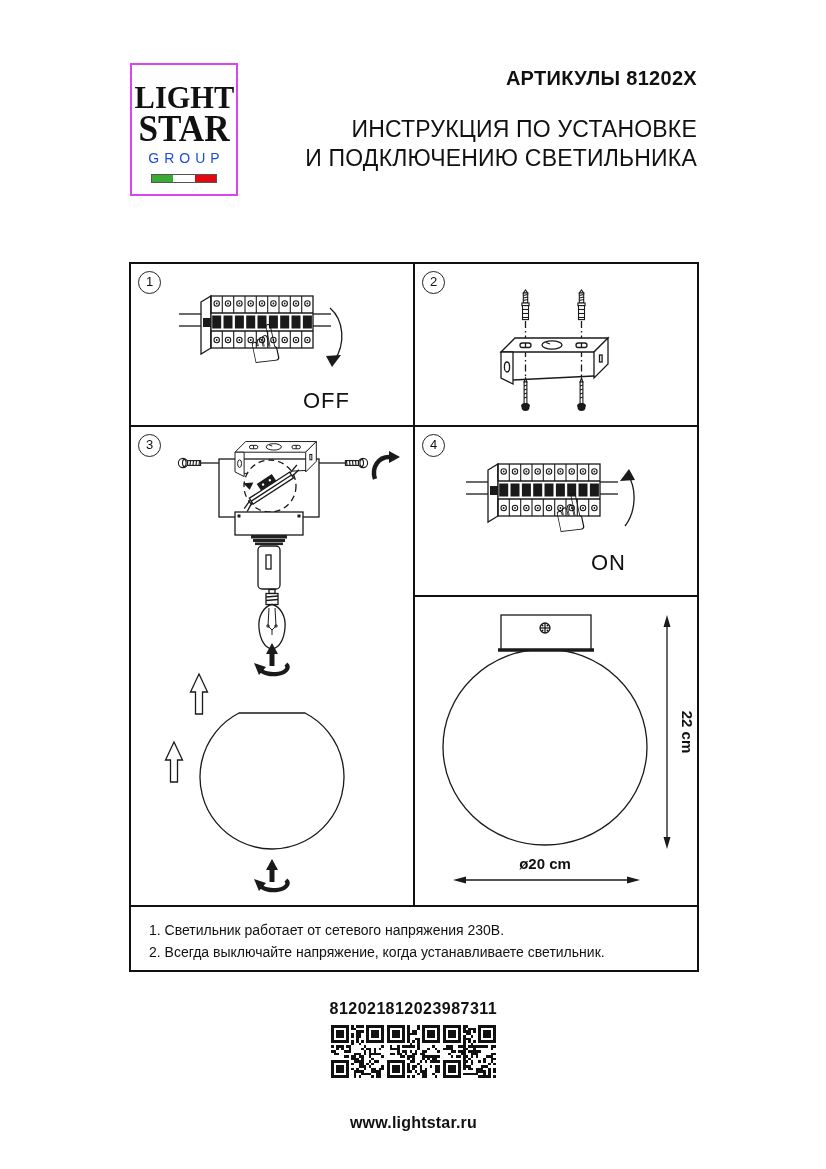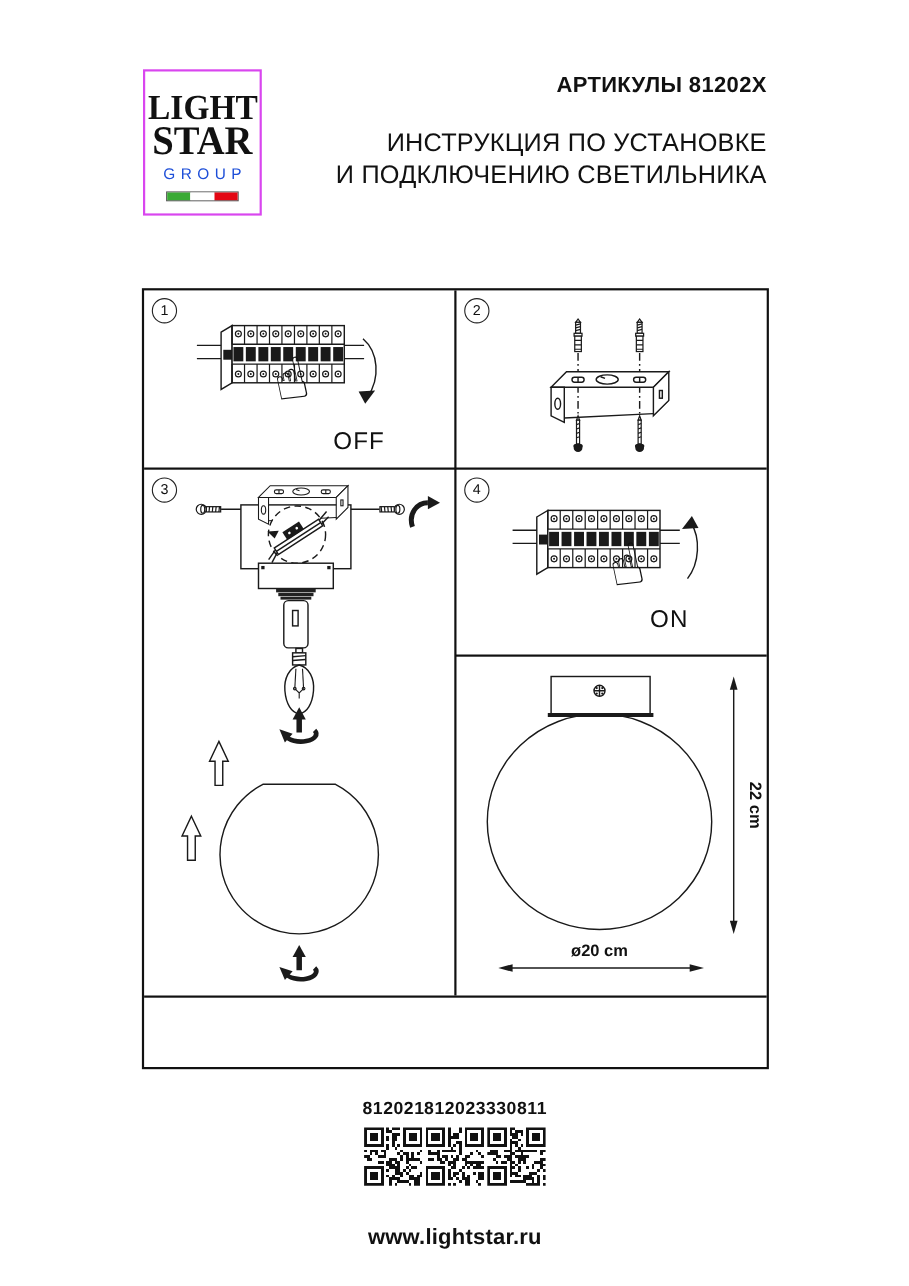--- a/index.html
+++ b/index.html
@@ -40,21 +40,21 @@
   
   .notes{position:absolute;left:0;top:643px;width:566px;height:63px;box-sizing:border-box;
          padding:12px 10px 0 18px;font-size:14px;line-height:22px;}
   
   .articles{position:absolute;left:130px;top:1000px;width:567px;display:flex;justify-content:center;}
   .artcol{width:56px;text-align:center;}
   .artnum{font-size:16px;font-weight:bold;letter-spacing:.5px;}
   .qr{width:53px;height:53px;margin-top:7px;shape-rendering:crispEdges;}
   .qr path{fill:#111;}
   .website{position:absolute;left:130px;top:1114px;width:567px;text-align:center;
-           font-size:20px;font-weight:bold;letter-spacing:.2px;}
+           font-size:16px;font-weight:bold;letter-spacing:.2px;}
 </style>
 </head>
 <body>
 
 <div class="page">
 
   <svg style="position:absolute;width:0;height:0" aria-hidden="true">
     <defs>
       <g id="bmod" stroke="#1a1a1a" stroke-width="1.1" fill="none">
         <line x1="0" y1="1" x2="0" y2="18"></line>
@@ -285,37 +285,41 @@
         </g>
         <g>
           <line x1="44" y1="283" x2="217" y2="283"></line>
           <polygon points="37,283 50,279.5 50,286.5" fill="#1a1a1a" stroke="none"></polygon>
           <polygon points="224,283 211,279.5 211,286.5" fill="#1a1a1a" stroke="none"></polygon>
           <text class="svgtxt dim" x="129" y="272" text-anchor="middle">ø20 cm</text>
         </g>
       </g>
     </svg>
 
+    <div class="notes">
+      <div>1. Светильник работает от сетевого напряжения 230В.</div>
+      <div>2. Всегда выключайте напряжение, когда устанавливаете светильник.</div>
+    </div>
   </div>
 
   <div class="articles">
     <div class="artcol">
       <div class="artnum">812021</div>
       <svg class="qr" viewBox="0 0 21 21">
           <path d="M0 0h1v1h-1zM1 0h1v1h-1zM2 0h1v1h-1zM3 0h1v1h-1zM4 0h1v1h-1zM5 0h1v1h-1zM6 0h1v1h-1zM0 1h1v1h-1zM6 1h1v1h-1zM0 2h1v1h-1zM2 2h1v1h-1zM3 2h1v1h-1zM4 2h1v1h-1zM6 2h1v1h-1zM0 3h1v1h-1zM2 3h1v1h-1zM3 3h1v1h-1zM4 3h1v1h-1zM6 3h1v1h-1zM0 4h1v1h-1zM2 4h1v1h-1zM3 4h1v1h-1zM4 4h1v1h-1zM6 4h1v1h-1zM0 5h1v1h-1zM6 5h1v1h-1zM0 6h1v1h-1zM1 6h1v1h-1zM2 6h1v1h-1zM3 6h1v1h-1zM4 6h1v1h-1zM5 6h1v1h-1zM6 6h1v1h-1zM14 0h1v1h-1zM15 0h1v1h-1zM16 0h1v1h-1zM17 0h1v1h-1zM18 0h1v1h-1zM19 0h1v1h-1zM20 0h1v1h-1zM14 1h1v1h-1zM20 1h1v1h-1zM14 2h1v1h-1zM16 2h1v1h-1zM17 2h1v1h-1zM18 2h1v1h-1zM20 2h1v1h-1zM14 3h1v1h-1zM16 3h1v1h-1zM17 3h1v1h-1zM18 3h1v1h-1zM20 3h1v1h-1zM14 4h1v1h-1zM16 4h1v1h-1zM17 4h1v1h-1zM18 4h1v1h-1zM20 4h1v1h-1zM14 5h1v1h-1zM20 5h1v1h-1zM14 6h1v1h-1zM15 6h1v1h-1zM16 6h1v1h-1zM17 6h1v1h-1zM18 6h1v1h-1zM19 6h1v1h-1zM20 6h1v1h-1zM0 14h1v1h-1zM1 14h1v1h-1zM2 14h1v1h-1zM3 14h1v1h-1zM4 14h1v1h-1zM5 14h1v1h-1zM6 14h1v1h-1zM0 15h1v1h-1zM6 15h1v1h-1zM0 16h1v1h-1zM2 16h1v1h-1zM3 16h1v1h-1zM4 16h1v1h-1zM6 16h1v1h-1zM0 17h1v1h-1zM2 17h1v1h-1zM3 17h1v1h-1zM4 17h1v1h-1zM6 17h1v1h-1zM0 18h1v1h-1zM2 18h1v1h-1zM3 18h1v1h-1zM4 18h1v1h-1zM6 18h1v1h-1zM0 19h1v1h-1zM6 19h1v1h-1zM0 20h1v1h-1zM1 20h1v1h-1zM2 20h1v1h-1zM3 20h1v1h-1zM4 20h1v1h-1zM5 20h1v1h-1zM6 20h1v1h-1zM8 0h1v1h-1zM10 0h1v1h-1zM11 0h1v1h-1zM12 0h1v1h-1zM8 1h1v1h-1zM9 1h1v1h-1zM10 2h1v1h-1zM11 2h1v1h-1zM12 2h1v1h-1zM8 3h1v1h-1zM10 3h1v1h-1zM11 3h1v1h-1zM8 4h1v1h-1zM10 4h1v1h-1zM11 4h1v1h-1zM10 5h1v1h-1zM8 6h1v1h-1zM10 6h1v1h-1zM12 6h1v1h-1zM8 7h1v1h-1zM11 7h1v1h-1zM0 8h1v1h-1zM2 8h1v1h-1zM3 8h1v1h-1zM4 8h1v1h-1zM6 8h1v1h-1zM7 8h1v1h-1zM13 8h1v1h-1zM20 8h1v1h-1zM2 9h1v1h-1zM4 9h1v1h-1zM7 9h1v1h-1zM12 9h1v1h-1zM14 9h1v1h-1zM15 9h1v1h-1zM17 9h1v1h-1zM19 9h1v1h-1zM0 10h1v1h-1zM1 10h1v1h-1zM5 10h1v1h-1zM6 10h1v1h-1zM7 10h1v1h-1zM13 10h1v1h-1zM15 10h1v1h-1zM17 10h1v1h-1zM1 11h1v1h-1zM2 11h1v1h-1zM9 11h1v1h-1zM10 11h1v1h-1zM11 11h1v1h-1zM13 11h1v1h-1zM15 11h1v1h-1zM16 11h1v1h-1zM17 11h1v1h-1zM18 11h1v1h-1zM19 11h1v1h-1zM5 12h1v1h-1zM6 12h1v1h-1zM8 12h1v1h-1zM9 12h1v1h-1zM11 12h1v1h-1zM12 12h1v1h-1zM15 12h1v1h-1zM20 12h1v1h-1zM8 13h1v1h-1zM9 13h1v1h-1zM10 13h1v1h-1zM12 13h1v1h-1zM16 13h1v1h-1zM9 14h1v1h-1zM10 14h1v1h-1zM11 14h1v1h-1zM12 14h1v1h-1zM15 14h1v1h-1zM17 14h1v1h-1zM18 14h1v1h-1zM8 15h1v1h-1zM11 15h1v1h-1zM12 15h1v1h-1zM14 15h1v1h-1zM16 15h1v1h-1zM11 16h1v1h-1zM12 16h1v1h-1zM13 16h1v1h-1zM15 16h1v1h-1zM20 16h1v1h-1zM8 17h1v1h-1zM10 17h1v1h-1zM13 17h1v1h-1zM16 17h1v1h-1zM17 17h1v1h-1zM19 17h1v1h-1zM20 17h1v1h-1zM9 18h1v1h-1zM10 18h1v1h-1zM11 18h1v1h-1zM12 18h1v1h-1zM16 18h1v1h-1zM17 18h1v1h-1zM18 18h1v1h-1zM19 18h1v1h-1zM9 19h1v1h-1zM12 19h1v1h-1zM13 19h1v1h-1zM14 19h1v1h-1zM15 19h1v1h-1zM18 19h1v1h-1zM19 19h1v1h-1zM9 20h1v1h-1zM11 20h1v1h-1zM16 20h1v1h-1zM18 20h1v1h-1zM19 20h1v1h-1z"></path>
         </svg>
     </div>
     <div class="artcol">
       <div class="artnum">812023</div>
       <svg class="qr" viewBox="0 0 21 21">
           <path d="M0 0h1v1h-1zM1 0h1v1h-1zM2 0h1v1h-1zM3 0h1v1h-1zM4 0h1v1h-1zM5 0h1v1h-1zM6 0h1v1h-1zM0 1h1v1h-1zM6 1h1v1h-1zM0 2h1v1h-1zM2 2h1v1h-1zM3 2h1v1h-1zM4 2h1v1h-1zM6 2h1v1h-1zM0 3h1v1h-1zM2 3h1v1h-1zM3 3h1v1h-1zM4 3h1v1h-1zM6 3h1v1h-1zM0 4h1v1h-1zM2 4h1v1h-1zM3 4h1v1h-1zM4 4h1v1h-1zM6 4h1v1h-1zM0 5h1v1h-1zM6 5h1v1h-1zM0 6h1v1h-1zM1 6h1v1h-1zM2 6h1v1h-1zM3 6h1v1h-1zM4 6h1v1h-1zM5 6h1v1h-1zM6 6h1v1h-1zM14 0h1v1h-1zM15 0h1v1h-1zM16 0h1v1h-1zM17 0h1v1h-1zM18 0h1v1h-1zM19 0h1v1h-1zM20 0h1v1h-1zM14 1h1v1h-1zM20 1h1v1h-1zM14 2h1v1h-1zM16 2h1v1h-1zM17 2h1v1h-1zM18 2h1v1h-1zM20 2h1v1h-1zM14 3h1v1h-1zM16 3h1v1h-1zM17 3h1v1h-1zM18 3h1v1h-1zM20 3h1v1h-1zM14 4h1v1h-1zM16 4h1v1h-1zM17 4h1v1h-1zM18 4h1v1h-1zM20 4h1v1h-1zM14 5h1v1h-1zM20 5h1v1h-1zM14 6h1v1h-1zM15 6h1v1h-1zM16 6h1v1h-1zM17 6h1v1h-1zM18 6h1v1h-1zM19 6h1v1h-1zM20 6h1v1h-1zM0 14h1v1h-1zM1 14h1v1h-1zM2 14h1v1h-1zM3 14h1v1h-1zM4 14h1v1h-1zM5 14h1v1h-1zM6 14h1v1h-1zM0 15h1v1h-1zM6 15h1v1h-1zM0 16h1v1h-1zM2 16h1v1h-1zM3 16h1v1h-1zM4 16h1v1h-1zM6 16h1v1h-1zM0 17h1v1h-1zM2 17h1v1h-1zM3 17h1v1h-1zM4 17h1v1h-1zM6 17h1v1h-1zM0 18h1v1h-1zM2 18h1v1h-1zM3 18h1v1h-1zM4 18h1v1h-1zM6 18h1v1h-1zM0 19h1v1h-1zM6 19h1v1h-1zM0 20h1v1h-1zM1 20h1v1h-1zM2 20h1v1h-1zM3 20h1v1h-1zM4 20h1v1h-1zM5 20h1v1h-1zM6 20h1v1h-1zM8 0h1v1h-1zM12 0h1v1h-1zM8 1h1v1h-1zM12 1h1v1h-1zM8 2h1v1h-1zM10 2h1v1h-1zM11 2h1v1h-1zM8 3h1v1h-1zM9 3h1v1h-1zM10 3h1v1h-1zM11 3h1v1h-1zM8 4h1v1h-1zM8 5h1v1h-1zM11 5h1v1h-1zM12 5h1v1h-1zM8 6h1v1h-1zM10 6h1v1h-1zM12 6h1v1h-1zM9 7h1v1h-1zM12 7h1v1h-1zM1 8h1v1h-1zM4 8h1v1h-1zM6 8h1v1h-1zM7 8h1v1h-1zM8 8h1v1h-1zM9 8h1v1h-1zM10 8h1v1h-1zM12 8h1v1h-1zM18 8h1v1h-1zM1 9h1v1h-1zM2 9h1v1h-1zM3 9h1v1h-1zM4 9h1v1h-1zM12 9h1v1h-1zM16 9h1v1h-1zM19 9h1v1h-1zM4 10h1v1h-1zM6 10h1v1h-1zM7 10h1v1h-1zM9 10h1v1h-1zM11 10h1v1h-1zM14 10h1v1h-1zM15 10h1v1h-1zM20 10h1v1h-1zM1 11h1v1h-1zM2 11h1v1h-1zM4 11h1v1h-1zM5 11h1v1h-1zM7 11h1v1h-1zM10 11h1v1h-1zM11 11h1v1h-1zM13 11h1v1h-1zM14 11h1v1h-1zM5 12h1v1h-1zM6 12h1v1h-1zM8 12h1v1h-1zM9 12h1v1h-1zM10 12h1v1h-1zM14 12h1v1h-1zM15 12h1v1h-1zM16 12h1v1h-1zM17 12h1v1h-1zM18 12h1v1h-1zM19 12h1v1h-1zM20 12h1v1h-1zM8 13h1v1h-1zM10 13h1v1h-1zM14 13h1v1h-1zM16 13h1v1h-1zM18 13h1v1h-1zM19 13h1v1h-1zM9 14h1v1h-1zM10 14h1v1h-1zM13 14h1v1h-1zM15 14h1v1h-1zM17 14h1v1h-1zM18 14h1v1h-1zM19 14h1v1h-1zM20 14h1v1h-1zM8 15h1v1h-1zM12 15h1v1h-1zM8 16h1v1h-1zM10 16h1v1h-1zM11 16h1v1h-1zM13 16h1v1h-1zM17 16h1v1h-1zM19 16h1v1h-1zM20 16h1v1h-1zM8 17h1v1h-1zM10 17h1v1h-1zM13 17h1v1h-1zM15 17h1v1h-1zM19 17h1v1h-1zM20 17h1v1h-1zM8 18h1v1h-1zM9 18h1v1h-1zM11 18h1v1h-1zM13 18h1v1h-1zM14 18h1v1h-1zM15 18h1v1h-1zM19 18h1v1h-1zM20 18h1v1h-1zM12 19h1v1h-1zM14 19h1v1h-1zM15 19h1v1h-1zM18 19h1v1h-1zM8 20h1v1h-1zM10 20h1v1h-1zM14 20h1v1h-1zM15 20h1v1h-1zM19 20h1v1h-1z"></path>
         </svg>
     </div>
     <div class="artcol">
-      <div class="artnum">330811</div>
+      <div class="artnum">987311</div>
       <svg class="qr" viewBox="0 0 21 21">
           <path d="M0 0h1v1h-1zM1 0h1v1h-1zM2 0h1v1h-1zM3 0h1v1h-1zM4 0h1v1h-1zM5 0h1v1h-1zM6 0h1v1h-1zM0 1h1v1h-1zM6 1h1v1h-1zM0 2h1v1h-1zM2 2h1v1h-1zM3 2h1v1h-1zM4 2h1v1h-1zM6 2h1v1h-1zM0 3h1v1h-1zM2 3h1v1h-1zM3 3h1v1h-1zM4 3h1v1h-1zM6 3h1v1h-1zM0 4h1v1h-1zM2 4h1v1h-1zM3 4h1v1h-1zM4 4h1v1h-1zM6 4h1v1h-1zM0 5h1v1h-1zM6 5h1v1h-1zM0 6h1v1h-1zM1 6h1v1h-1zM2 6h1v1h-1zM3 6h1v1h-1zM4 6h1v1h-1zM5 6h1v1h-1zM6 6h1v1h-1zM14 0h1v1h-1zM15 0h1v1h-1zM16 0h1v1h-1zM17 0h1v1h-1zM18 0h1v1h-1zM19 0h1v1h-1zM20 0h1v1h-1zM14 1h1v1h-1zM20 1h1v1h-1zM14 2h1v1h-1zM16 2h1v1h-1zM17 2h1v1h-1zM18 2h1v1h-1zM20 2h1v1h-1zM14 3h1v1h-1zM16 3h1v1h-1zM17 3h1v1h-1zM18 3h1v1h-1zM20 3h1v1h-1zM14 4h1v1h-1zM16 4h1v1h-1zM17 4h1v1h-1zM18 4h1v1h-1zM20 4h1v1h-1zM14 5h1v1h-1zM20 5h1v1h-1zM14 6h1v1h-1zM15 6h1v1h-1zM16 6h1v1h-1zM17 6h1v1h-1zM18 6h1v1h-1zM19 6h1v1h-1zM20 6h1v1h-1zM0 14h1v1h-1zM1 14h1v1h-1zM2 14h1v1h-1zM3 14h1v1h-1zM4 14h1v1h-1zM5 14h1v1h-1zM6 14h1v1h-1zM0 15h1v1h-1zM6 15h1v1h-1zM0 16h1v1h-1zM2 16h1v1h-1zM3 16h1v1h-1zM4 16h1v1h-1zM6 16h1v1h-1zM0 17h1v1h-1zM2 17h1v1h-1zM3 17h1v1h-1zM4 17h1v1h-1zM6 17h1v1h-1zM0 18h1v1h-1zM2 18h1v1h-1zM3 18h1v1h-1zM4 18h1v1h-1zM6 18h1v1h-1zM0 19h1v1h-1zM6 19h1v1h-1zM0 20h1v1h-1zM1 20h1v1h-1zM2 20h1v1h-1zM3 20h1v1h-1zM4 20h1v1h-1zM5 20h1v1h-1zM6 20h1v1h-1zM8 0h1v1h-1zM9 0h1v1h-1zM8 1h1v1h-1zM10 1h1v1h-1zM11 1h1v1h-1zM12 1h1v1h-1zM8 2h1v1h-1zM9 2h1v1h-1zM10 2h1v1h-1zM12 2h1v1h-1zM9 3h1v1h-1zM10 3h1v1h-1zM8 4h1v1h-1zM11 4h1v1h-1zM8 5h1v1h-1zM9 5h1v1h-1zM10 5h1v1h-1zM8 6h1v1h-1zM10 6h1v1h-1zM12 6h1v1h-1zM8 7h1v1h-1zM11 7h1v1h-1zM1 8h1v1h-1zM2 8h1v1h-1zM3 8h1v1h-1zM6 8h1v1h-1zM7 8h1v1h-1zM8 8h1v1h-1zM10 8h1v1h-1zM11 8h1v1h-1zM12 8h1v1h-1zM13 8h1v1h-1zM14 8h1v1h-1zM15 8h1v1h-1zM16 8h1v1h-1zM17 8h1v1h-1zM19 8h1v1h-1zM20 8h1v1h-1zM0 9h1v1h-1zM1 9h1v1h-1zM2 9h1v1h-1zM3 9h1v1h-1zM8 9h1v1h-1zM9 9h1v1h-1zM12 9h1v1h-1zM19 9h1v1h-1zM3 10h1v1h-1zM4 10h1v1h-1zM6 10h1v1h-1zM7 10h1v1h-1zM8 10h1v1h-1zM10 10h1v1h-1zM11 10h1v1h-1zM12 10h1v1h-1zM13 10h1v1h-1zM14 10h1v1h-1zM2 11h1v1h-1zM7 11h1v1h-1zM8 11h1v1h-1zM11 11h1v1h-1zM12 11h1v1h-1zM13 11h1v1h-1zM19 11h1v1h-1zM20 11h1v1h-1zM3 12h1v1h-1zM5 12h1v1h-1zM6 12h1v1h-1zM8 12h1v1h-1zM9 12h1v1h-1zM11 12h1v1h-1zM13 12h1v1h-1zM17 12h1v1h-1zM18 12h1v1h-1zM19 12h1v1h-1zM8 13h1v1h-1zM10 13h1v1h-1zM16 13h1v1h-1zM19 13h1v1h-1zM20 13h1v1h-1zM8 14h1v1h-1zM9 14h1v1h-1zM11 14h1v1h-1zM14 14h1v1h-1zM16 14h1v1h-1zM19 14h1v1h-1zM8 15h1v1h-1zM11 15h1v1h-1zM18 15h1v1h-1zM20 15h1v1h-1zM8 16h1v1h-1zM9 16h1v1h-1zM10 16h1v1h-1zM15 16h1v1h-1zM16 16h1v1h-1zM17 16h1v1h-1zM8 17h1v1h-1zM10 17h1v1h-1zM11 17h1v1h-1zM13 17h1v1h-1zM14 17h1v1h-1zM15 17h1v1h-1zM18 17h1v1h-1zM20 17h1v1h-1zM13 18h1v1h-1zM14 18h1v1h-1zM15 18h1v1h-1zM16 18h1v1h-1zM18 18h1v1h-1zM20 18h1v1h-1zM8 19h1v1h-1zM9 19h1v1h-1zM10 19h1v1h-1zM11 19h1v1h-1zM12 19h1v1h-1zM13 19h1v1h-1zM16 19h1v1h-1zM18 19h1v1h-1zM14 20h1v1h-1zM15 20h1v1h-1zM16 20h1v1h-1zM17 20h1v1h-1zM18 20h1v1h-1zM20 20h1v1h-1z"></path>
         </svg>
     </div>
   </div>
 
   <div class="website">www.lightstar.ru</div>
 
 </div>
 

